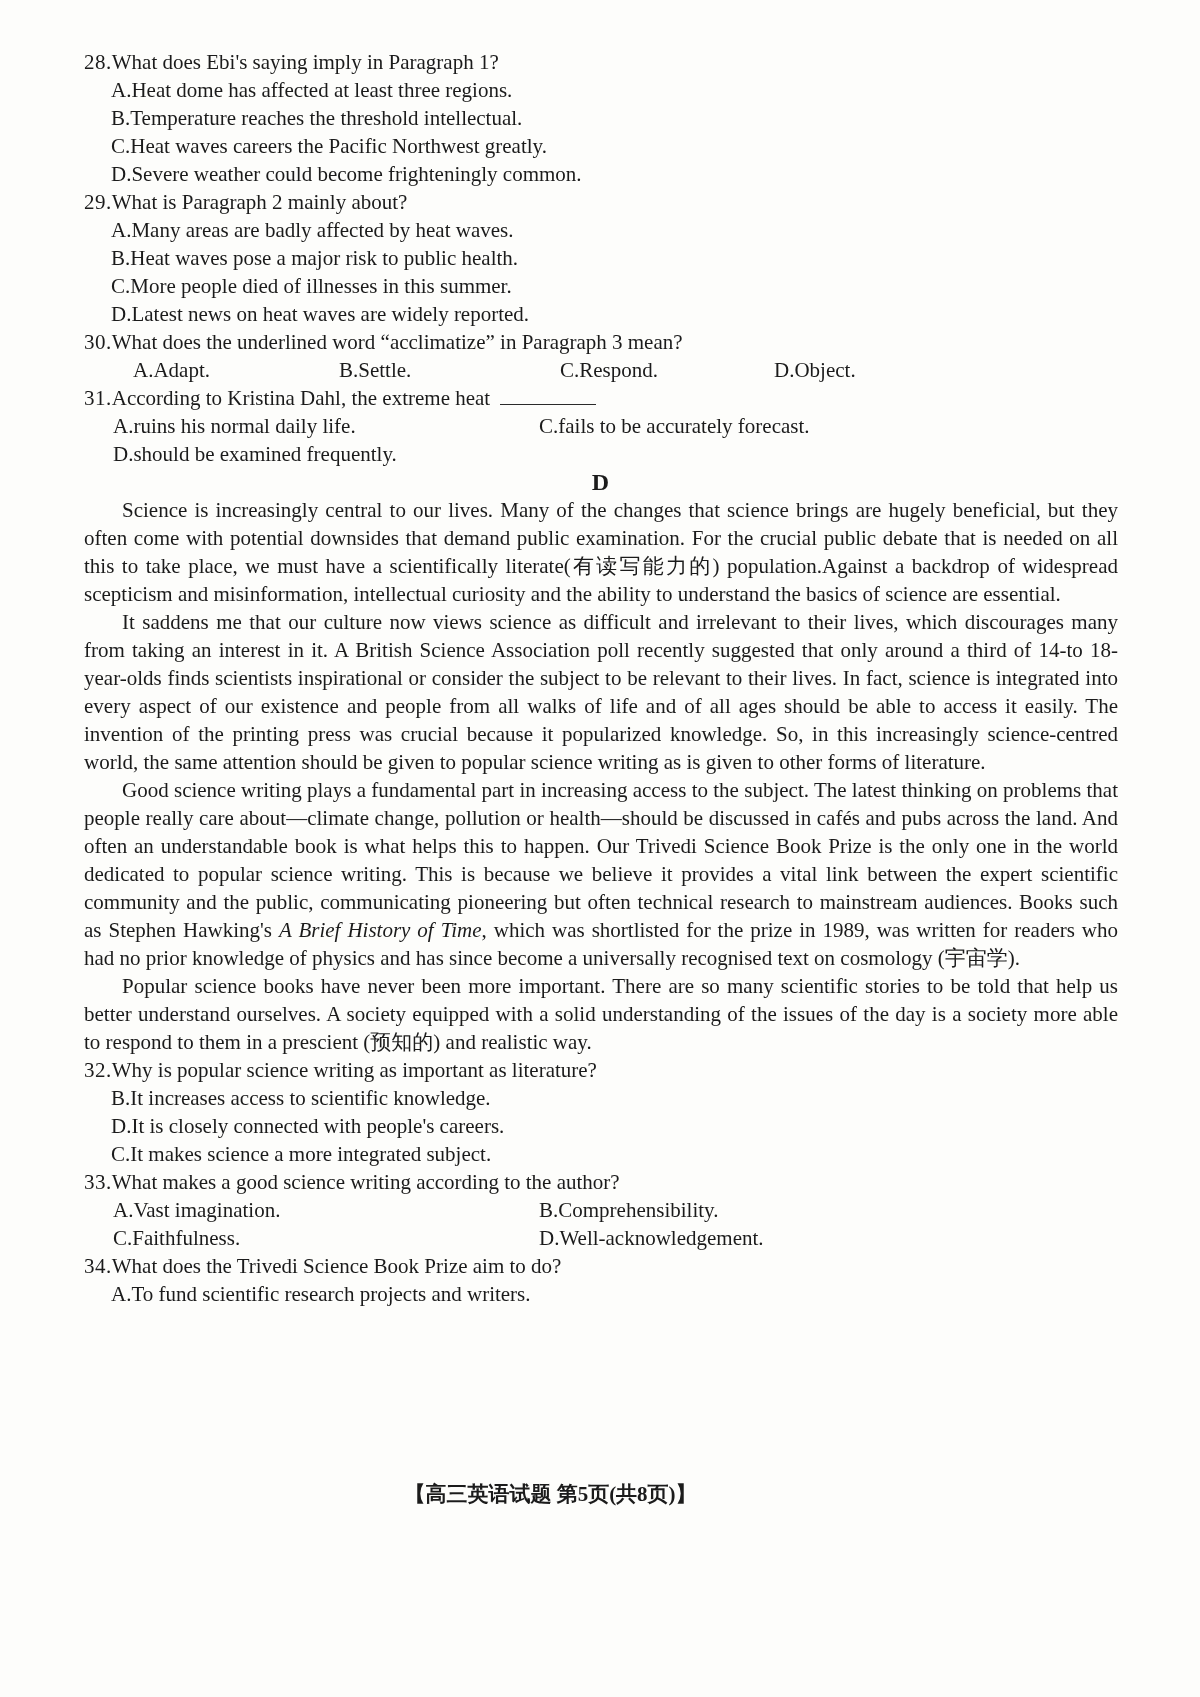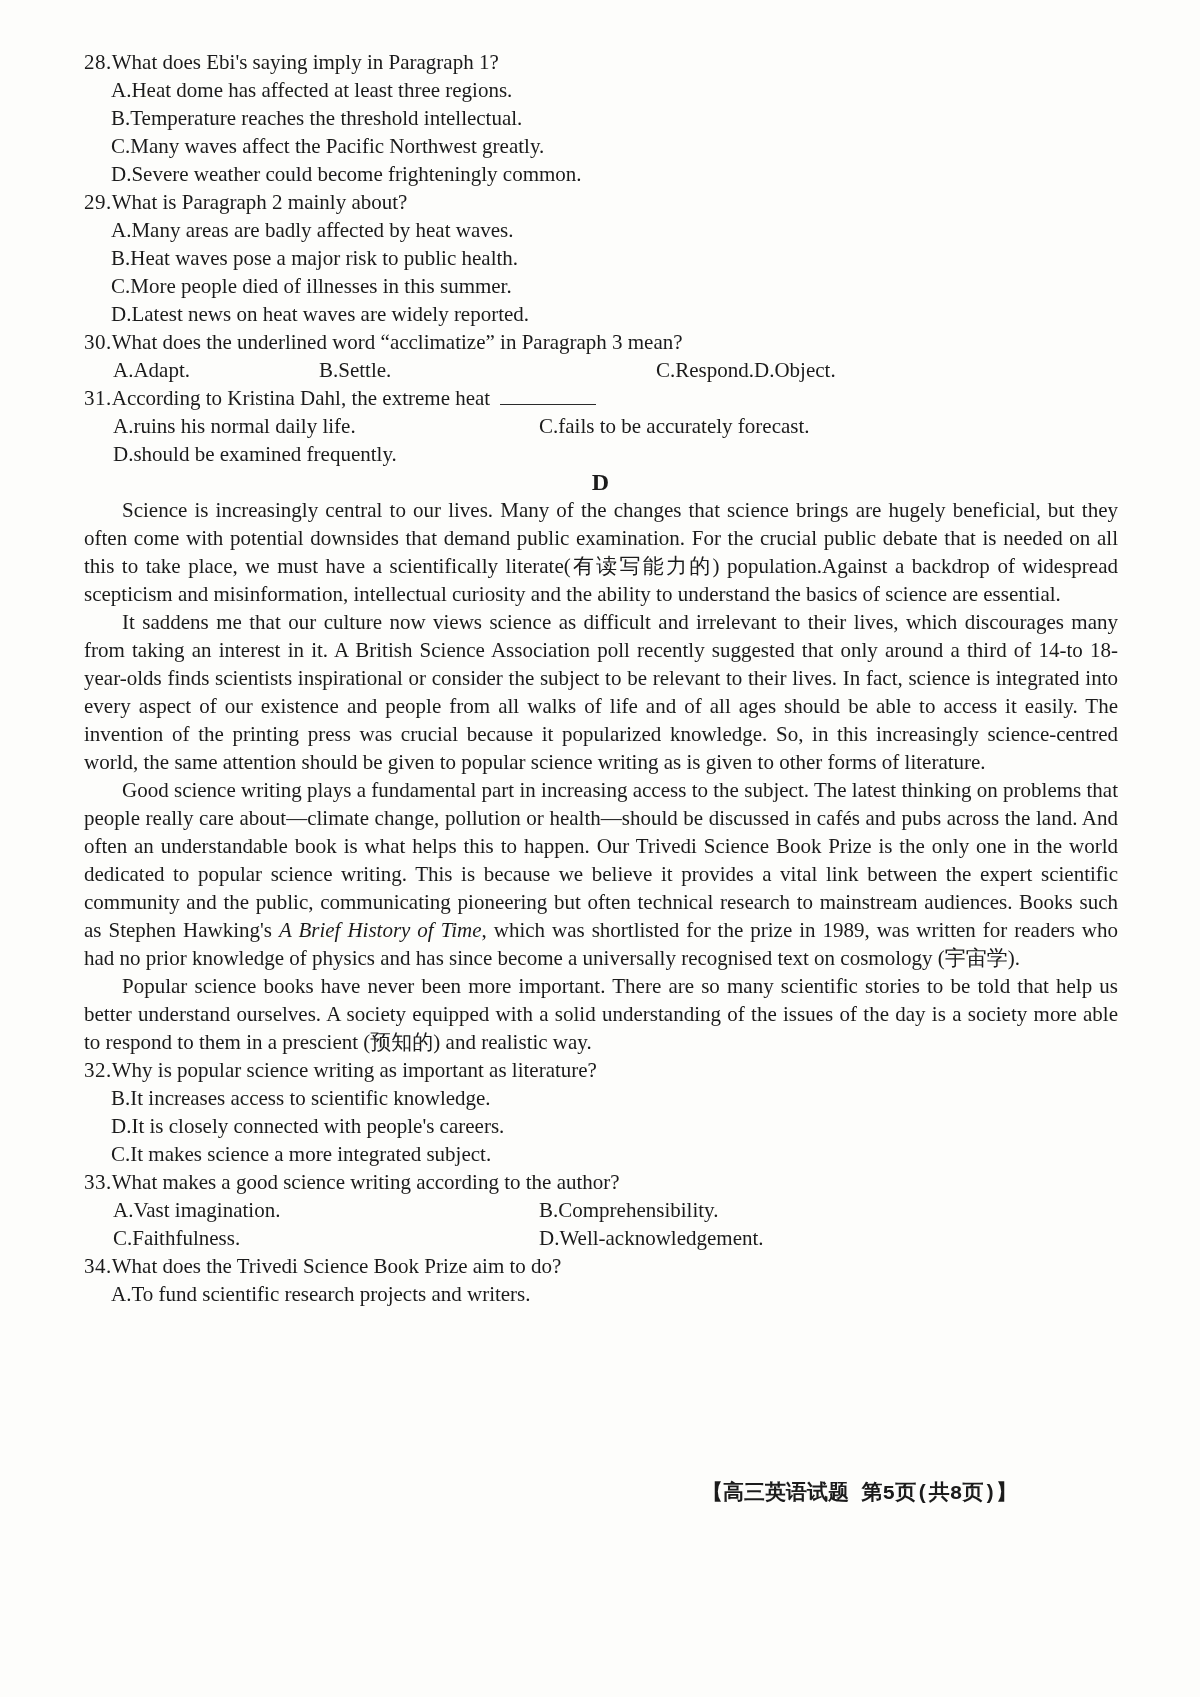--- a/index.html
+++ b/index.html
@@ -8,53 +8,53 @@
   .sheet {
     width:1200px; height:1697px; position:relative;
     background:#fdfdfb; color:#1b1b1b;
     font-size:21px; line-height:28px;
   }
   .content { padding:48px 82px 0 84px; }
   .question { }
   .q-stem { white-space:nowrap; }
   .q-num { letter-spacing:0.5px; }
   .opt { margin-left:27px; white-space:nowrap; }
-  .opt-row { margin-left:29px; display:flex; }
+  .opt-row { margin-left:49px; display:flex; }
   .opt-row .opt4 { white-space:nowrap; }
   .opt-row .opt4:nth-child(1){ width:206px; }
   .opt-row .opt4:nth-child(2){ width:221px; }
-  .opt-row .opt4:nth-child(3){ width:214px;text-align:right; }
+  .opt-row .opt4:nth-child(3){ width:214px; }
   .opt-grid2 { margin-left:29px; display:grid; grid-template-columns:426px auto; }
   .opt-grid2 span { white-space:nowrap; }
   .blank {
     display:inline-block; width:96px; height:0.95em;
     border-bottom:1.6px solid #2a2a2a; margin-left:10px;
   }
   .section-label {
     text-align:center; font-weight:bold; font-size:24px;
     line-height:28px; letter-spacing:1px;
   }
   .passage p { text-align:justify; text-indent:38px; }
   .book-title { font-style:italic;margin-top:28px; }
   .footer {
     position:absolute; top:1480px; left:84px; width:933px;
-    text-align:right; font-weight:bold; font-size:21px;font-family:Liberation Mono, monospace;
+    text-align:center; font-weight:bold; font-size:21px;
   }
 </style>
 </head>
 <body>
 
 <div class="sheet">
   <main class="content">
 
     <section class="question">
       <div class="q-stem"><span class="q-num">28.</span><span>What does Ebi's saying imply in Paragraph 1?</span></div>
       <div class="opt">A.Heat dome has affected at least three regions.</div>
       <div class="opt">B.Temperature reaches the threshold intellectual.</div>
-      <div class="opt">C.Many waves affect the Pacific Northwest greatly.</div>
+      <div class="opt">C.Heat waves careers the Pacific Northwest greatly.</div>
       <div class="opt">D.Severe weather could become frighteningly common.</div>
     </section>
 
     <section class="question">
       <div class="q-stem"><span class="q-num">29.</span><span>What is Paragraph 2 mainly about?</span></div>
       <div class="opt">A.Many areas are badly affected by heat waves.</div>
       <div class="opt">B.Heat waves pose a major risk to public health.</div>
       <div class="opt">C.More people died of illnesses in this summer.</div>
       <div class="opt">D.Latest news on heat waves are widely reported.</div>
     </section>

